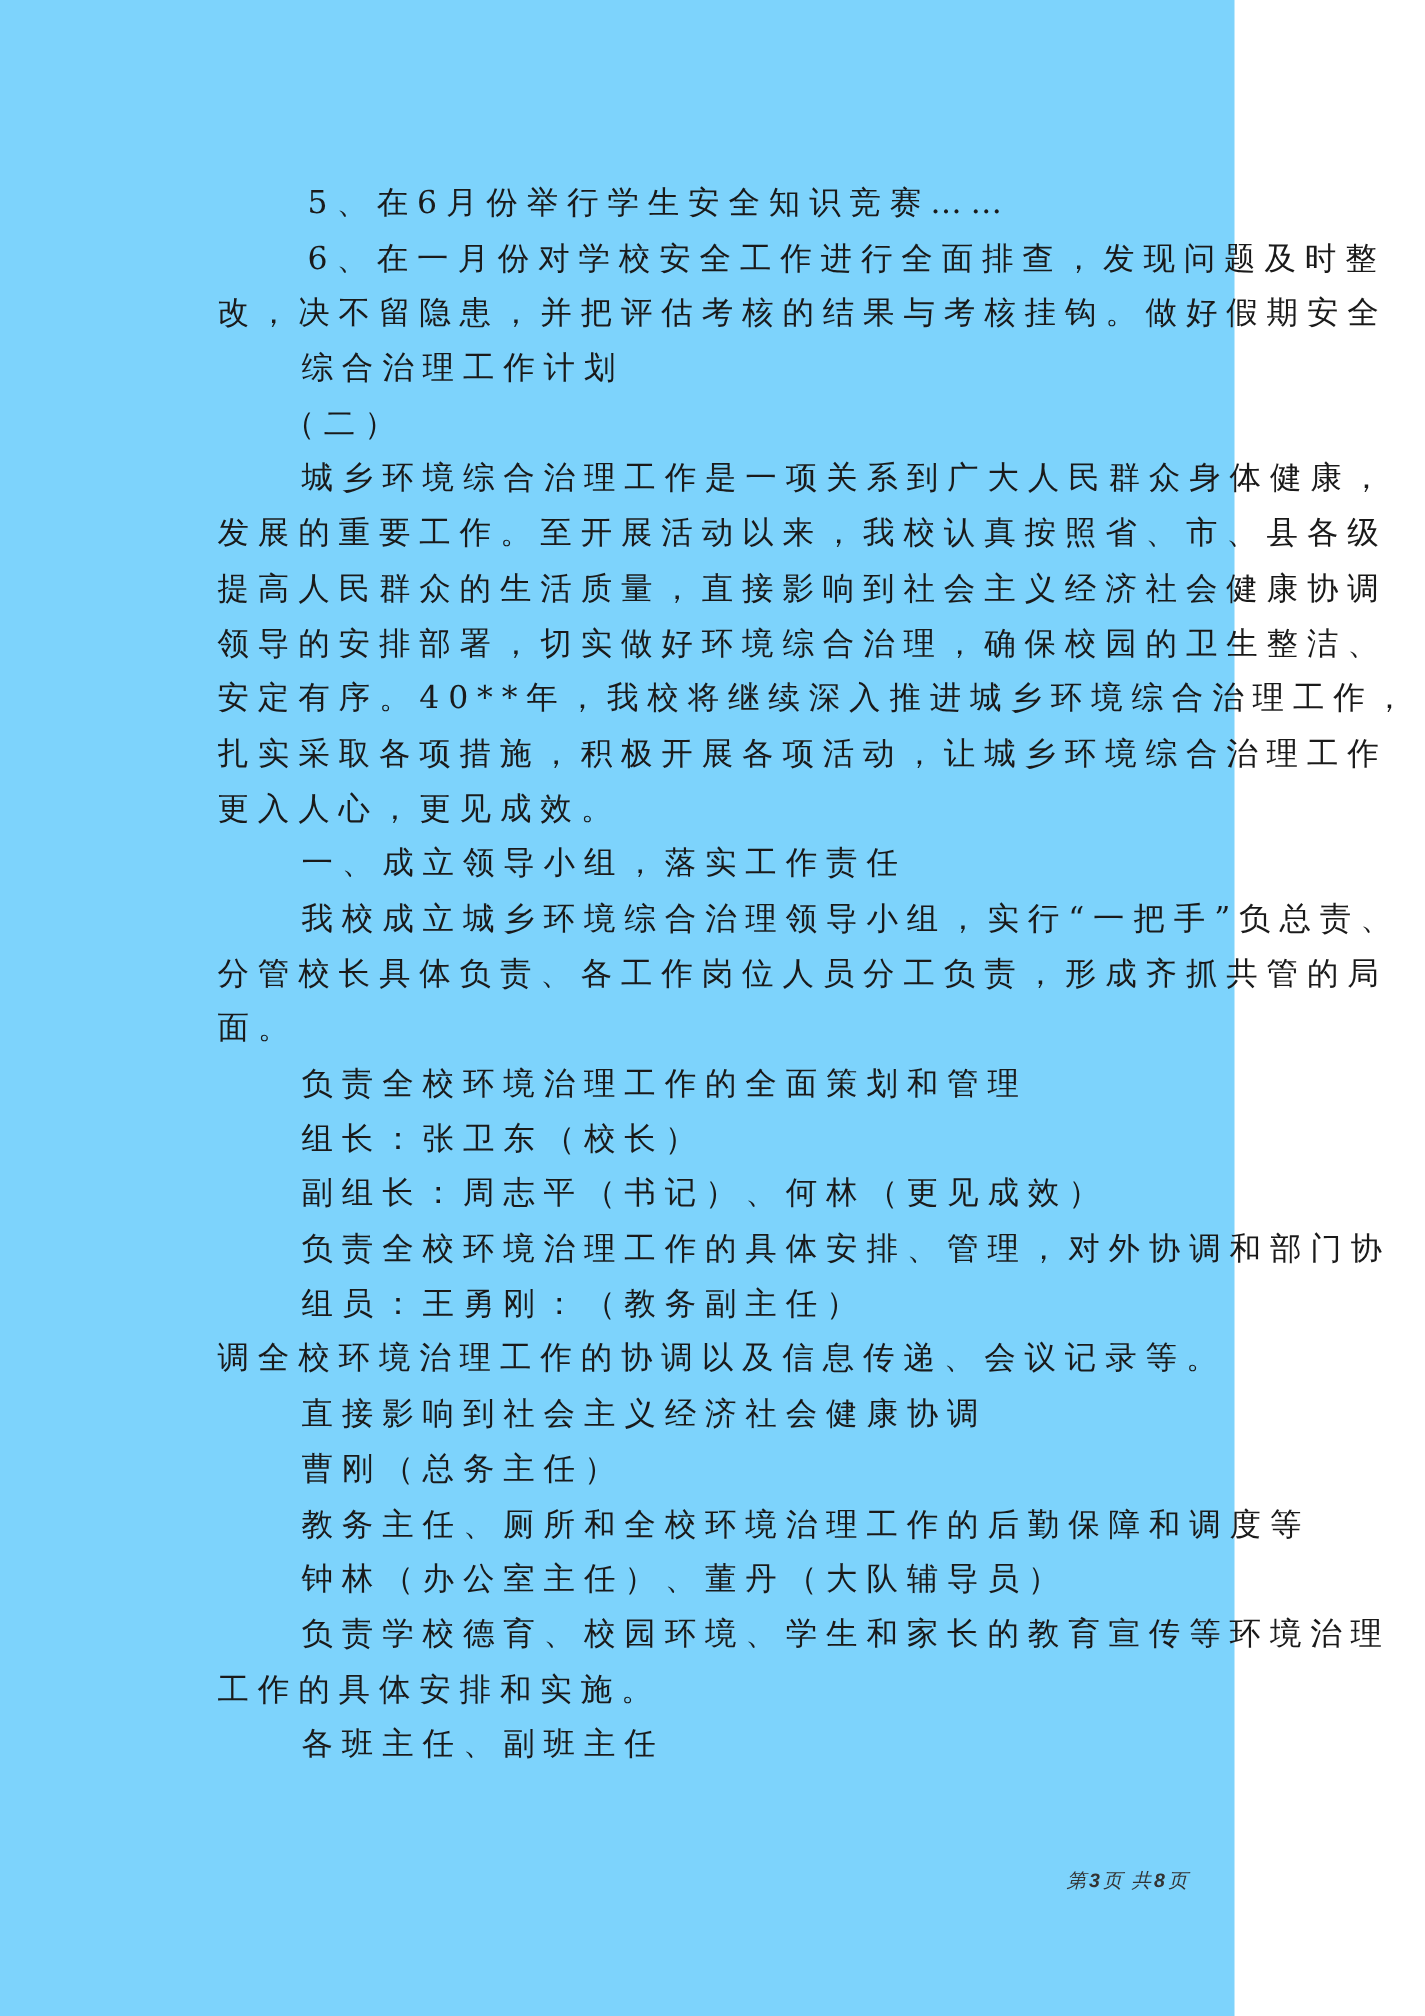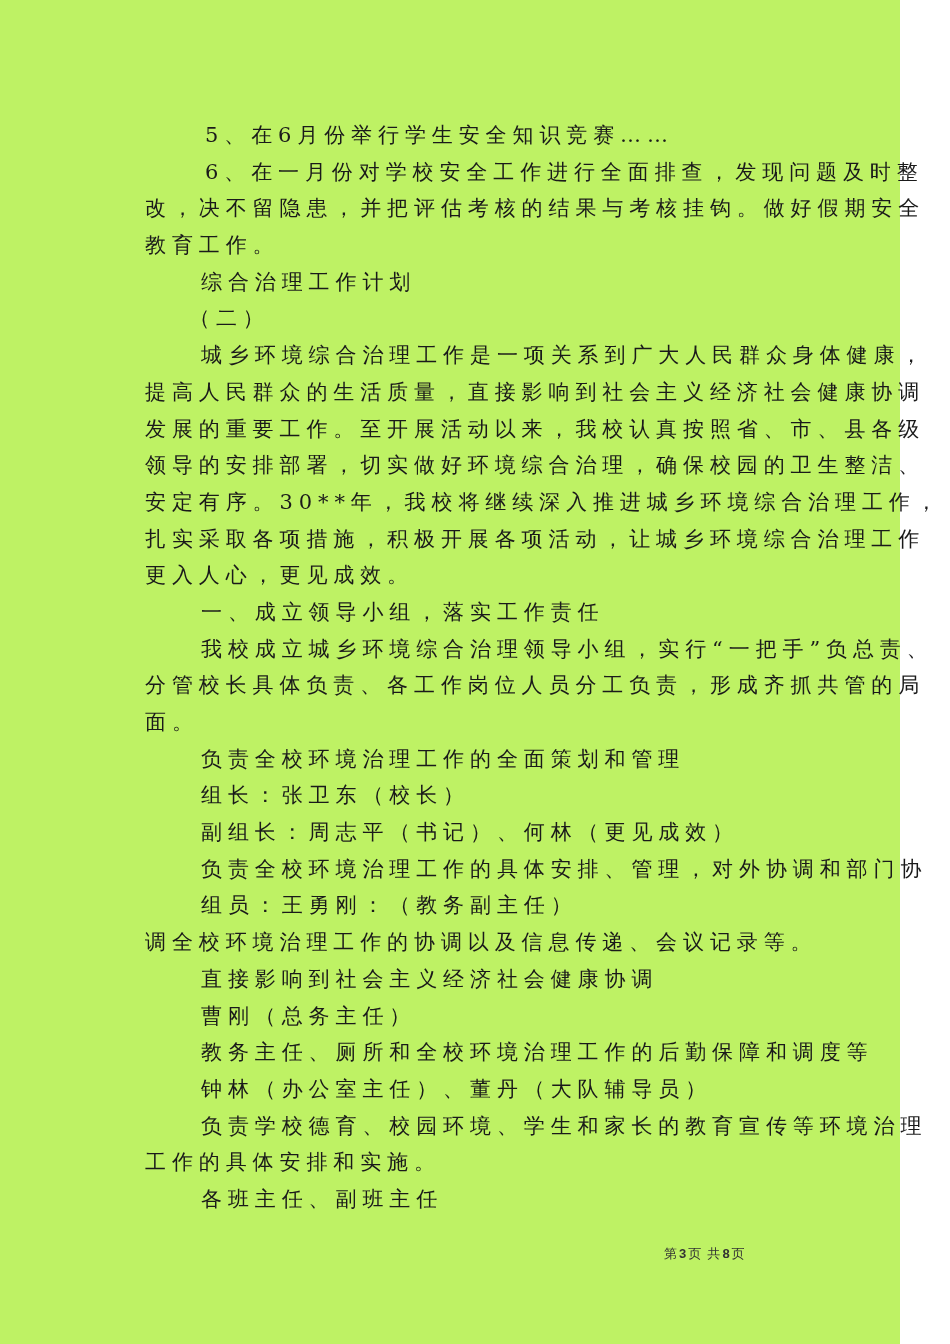--- a/index.html
+++ b/index.html
@@ -12,23 +12,23 @@
       height: 1344px;
       position: relative;
       overflow: hidden;
       font-family: "DejaVu Serif", "Liberation Serif", serif;
       color: #1a1a1a;
     }
     .page {
       position: absolute;
       left: 0;
       top: 0;
-      width: 900px;
+      width: 823px;
       height: 1344px;
-      background: #bef264;
+      background: #7dd3fc;
     }
     .body-text {
       position: absolute;
       left: 145px;
       top: 117px;
       width: 680px;
     }
     .line {
       height: 36.7px;
       line-height: 36.7px;
@@ -40,49 +40,49 @@
       padding-left: 56px;
     }
     .indent-extra {
       padding-left: 60px;
     }
     .indent-paren {
       padding-left: 44px;
     }
     .footer {
       position: absolute;
-      left: 664px;
+      left: 711px;
       top: 1245px;
       font-size: 13px;
       letter-spacing: 1px;
       color: #333333;
       font-family: "DejaVu Serif", "Liberation Serif", serif;
+      font-style: italic;
     }
     .footer b {
       font-weight: bold;
       font-family: "Liberation Sans", sans-serif;
       margin: 0 1px;
     }
   </style>
 </head>
 <body>
 
 <div class="page">
   <div class="body-text">
     <div class="line indent-extra">5、在6月份举行学生安全知识竞赛……</div>
     <div class="line indent-extra">6、在一月份对学校安全工作进行全面排查，发现问题及时整</div>
     <div class="line">改，决不留隐患，并把评估考核的结果与考核挂钩。做好假期安全</div>
-    <div class="line">教育工作。</div>
     <div class="line indent">综合治理工作计划</div>
     <div class="line indent-paren">（二）</div>
     <div class="line indent">城乡环境综合治理工作是一项关系到广大人民群众身体健康，</div>
+    <div class="line">发展的重要工作。至开展活动以来，我校认真按照省、市、县各级</div>
     <div class="line">提高人民群众的生活质量，直接影响到社会主义经济社会健康协调</div>
-    <div class="line">发展的重要工作。至开展活动以来，我校认真按照省、市、县各级</div>
     <div class="line">领导的安排部署，切实做好环境综合治理，确保校园的卫生整洁、</div>
-    <div class="line">安定有序。30**年，我校将继续深入推进城乡环境综合治理工作，</div>
+    <div class="line">安定有序。40**年，我校将继续深入推进城乡环境综合治理工作，</div>
     <div class="line">扎实采取各项措施，积极开展各项活动，让城乡环境综合治理工作</div>
     <div class="line">更入人心，更见成效。</div>
     <div class="line indent">一、成立领导小组，落实工作责任</div>
     <div class="line indent">我校成立城乡环境综合治理领导小组，实行“一把手”负总责、</div>
     <div class="line">分管校长具体负责、各工作岗位人员分工负责，形成齐抓共管的局</div>
     <div class="line">面。</div>
     <div class="line indent">负责全校环境治理工作的全面策划和管理</div>
     <div class="line indent">组长：张卫东（校长）</div>
     <div class="line indent">副组长：周志平（书记）、何林（更见成效）</div>
     <div class="line indent">负责全校环境治理工作的具体安排、管理，对外协调和部门协</div>

